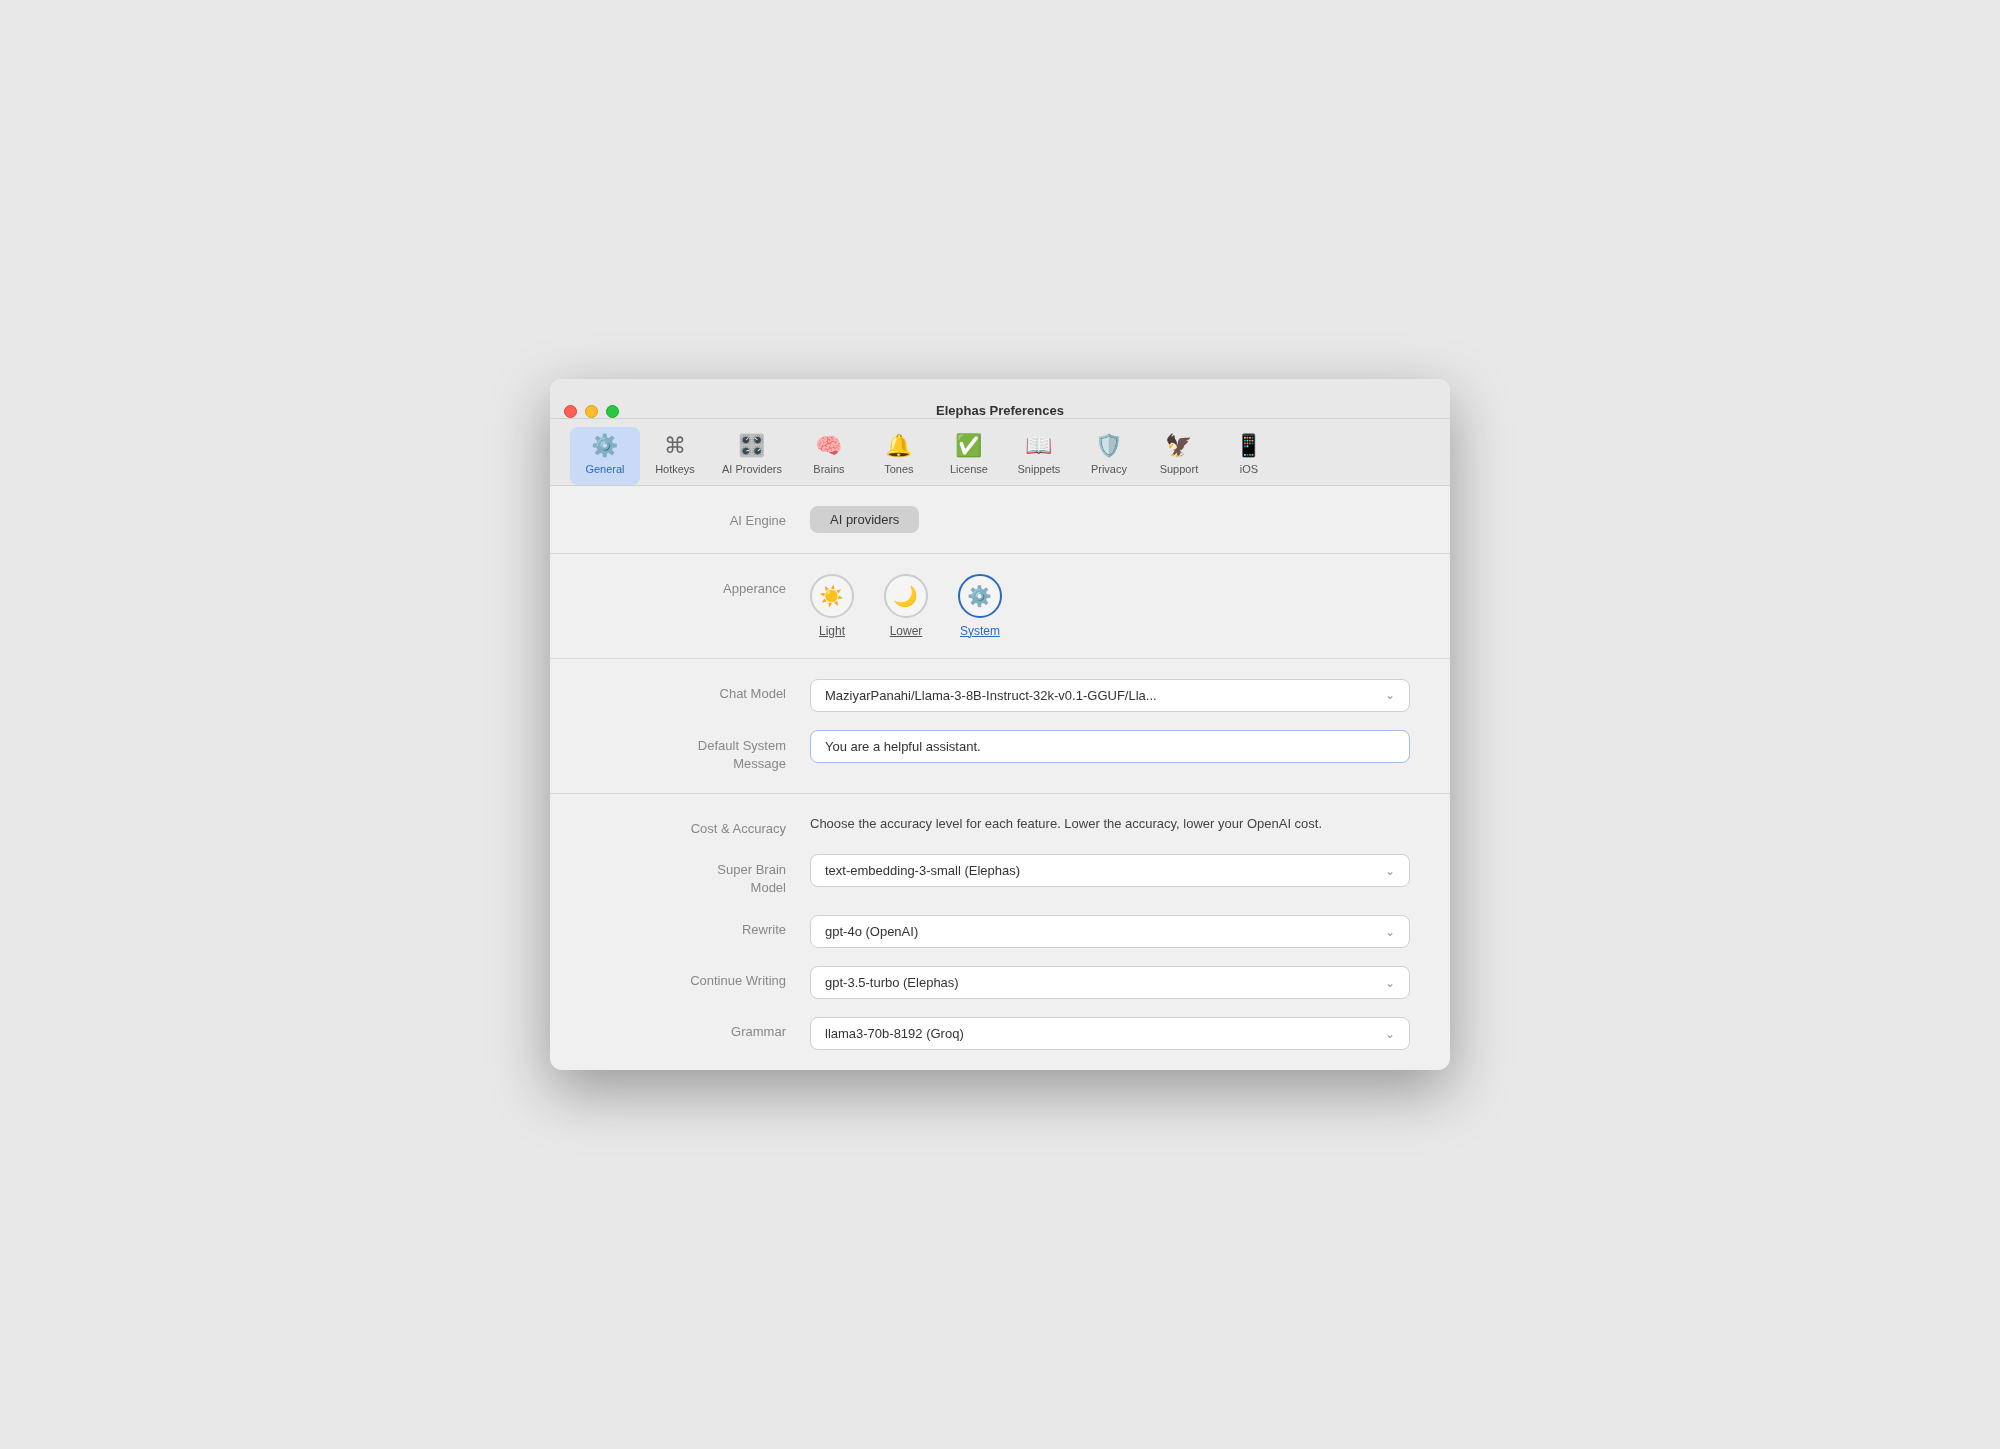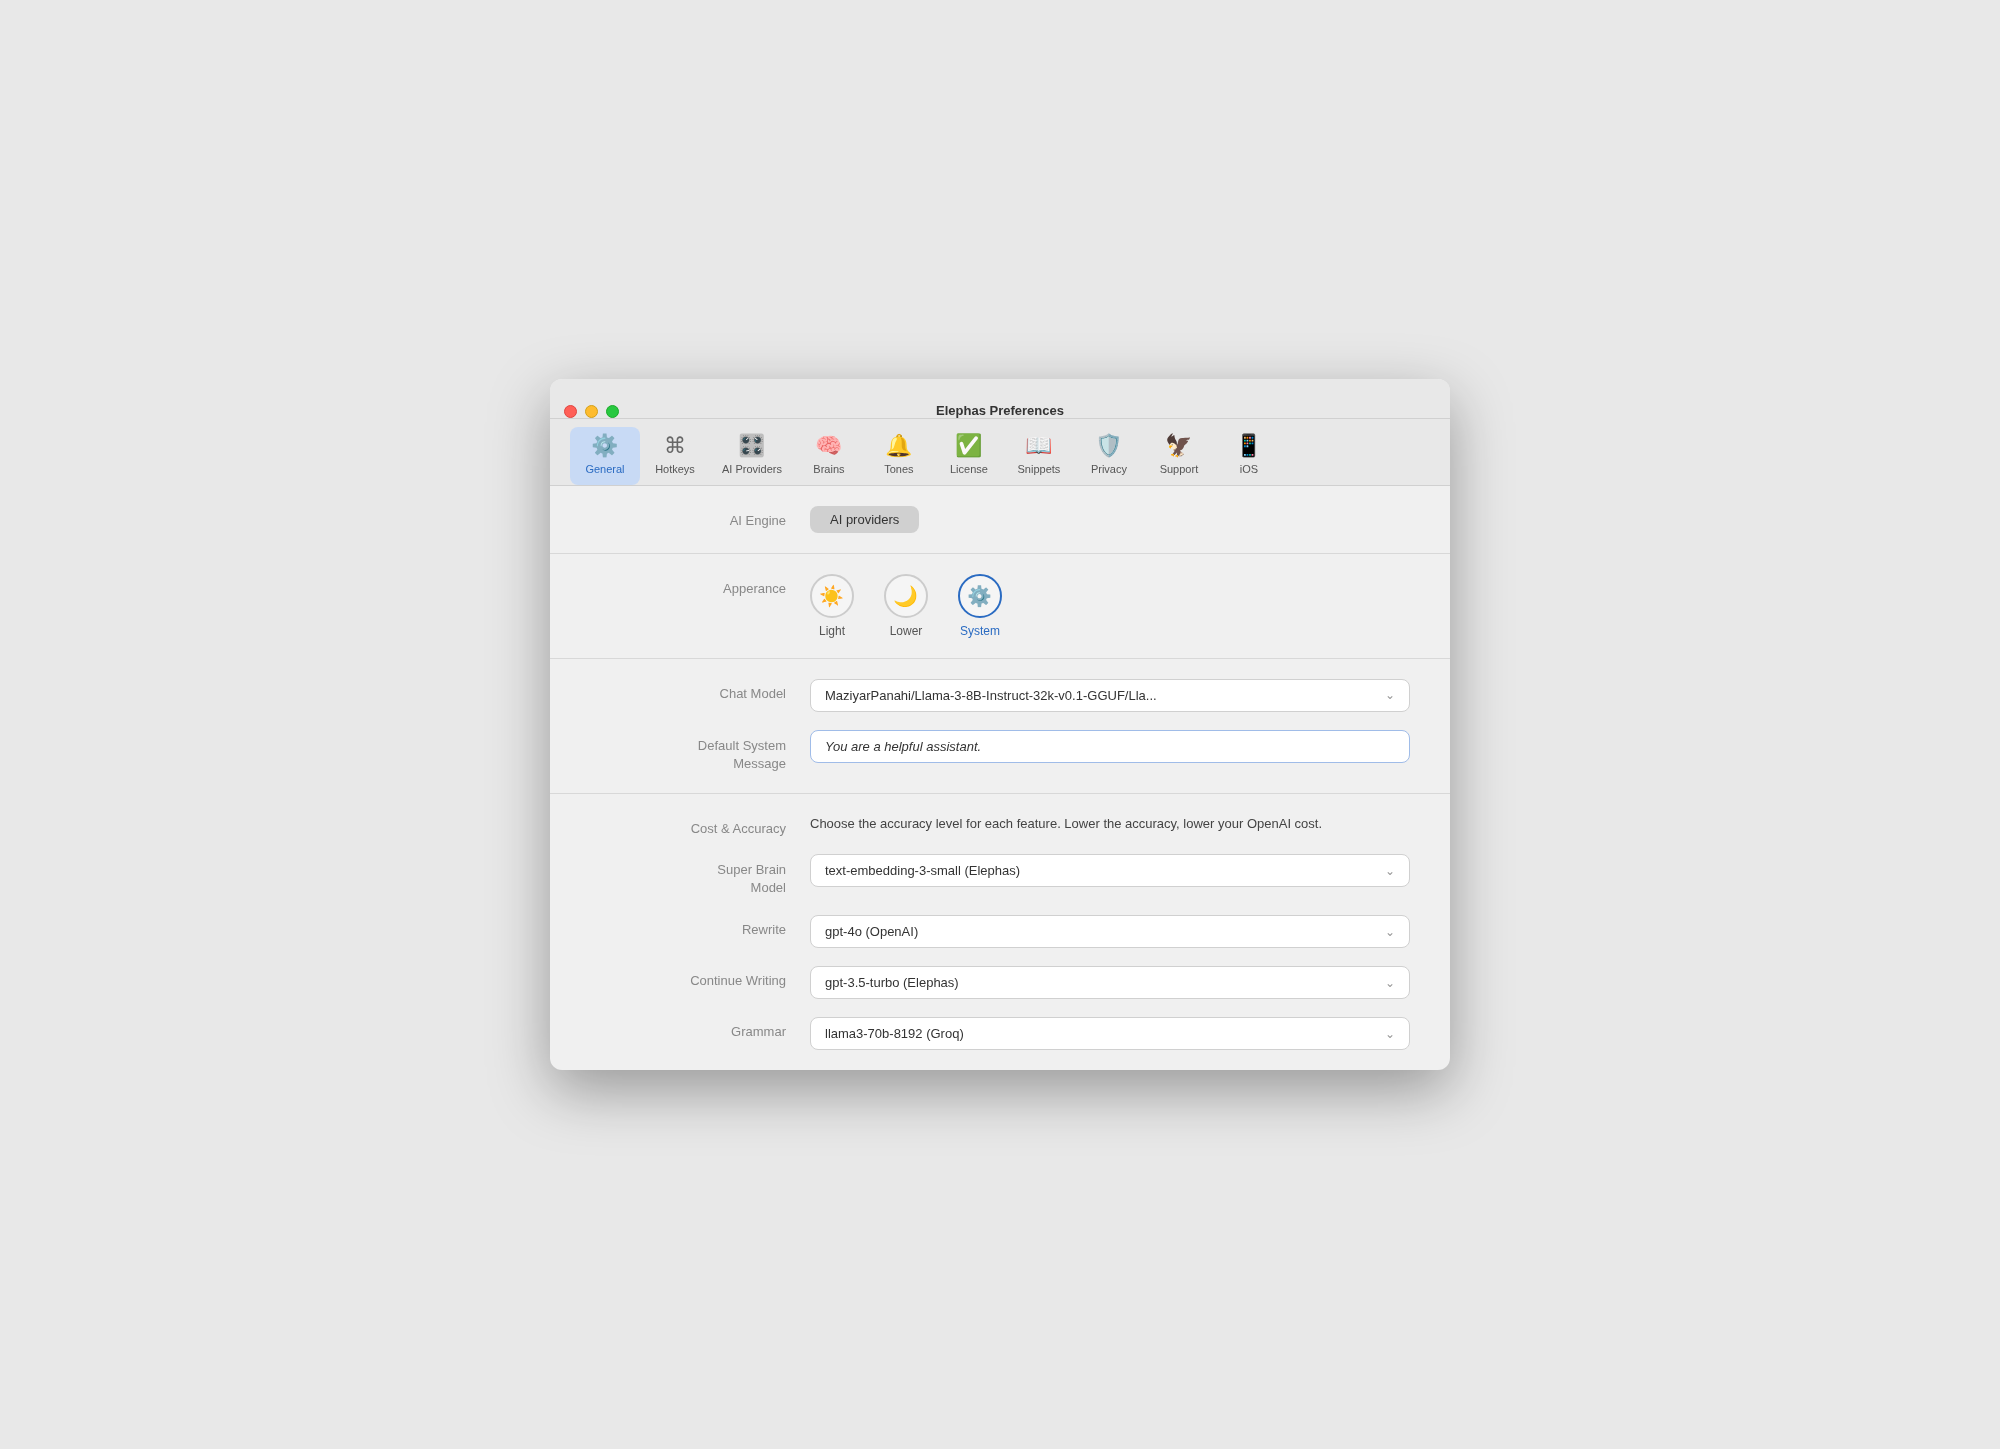--- a/index.html
+++ b/index.html
@@ -147,20 +147,21 @@
       justify-content: center;
       font-size: 20px;
       background: #f5f5f5;
     }
     .appearance-option.selected .appearance-circle {
       border-color: #2a6bc2;
     }
     .appearance-label {
       font-size: 12px;
       color: #555;
+      text-decoration: underline;
     }
     .appearance-option.selected .appearance-label {
       color: #2a6bc2;
     }
     .dropdown {
       width: 100%;
       background: white;
       border: 1px solid #d0d0d0;
       border-radius: 8px;
       padding: 8px 14px;
@@ -177,21 +178,20 @@
     }
     .text-input {
       width: 100%;
       background: white;
       border: 1.5px solid #a0bce8;
       border-radius: 8px;
       padding: 8px 14px;
       font-size: 13px;
       color: #333;
       outline: none;
-      font-style: italic;
     }
     .chat-settings-desc {
       font-size: 13px;
       color: #444;
       padding-top: 7px;
     }
     .cost-accuracy-desc {
       font-size: 13px;
       color: #444;
       padding-top: 7px;

